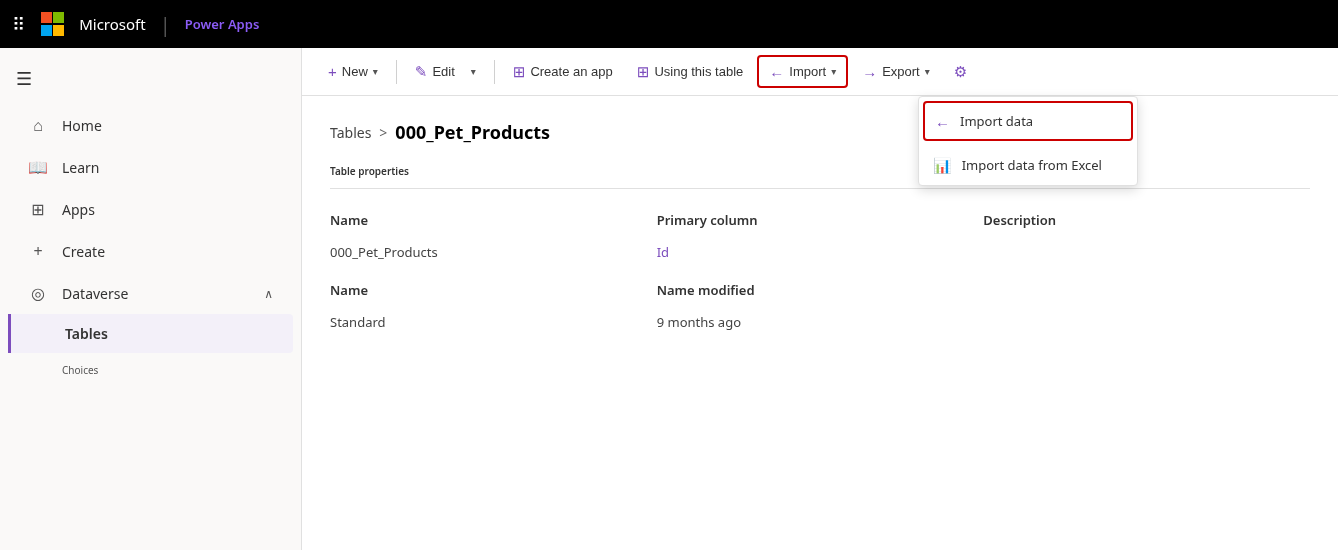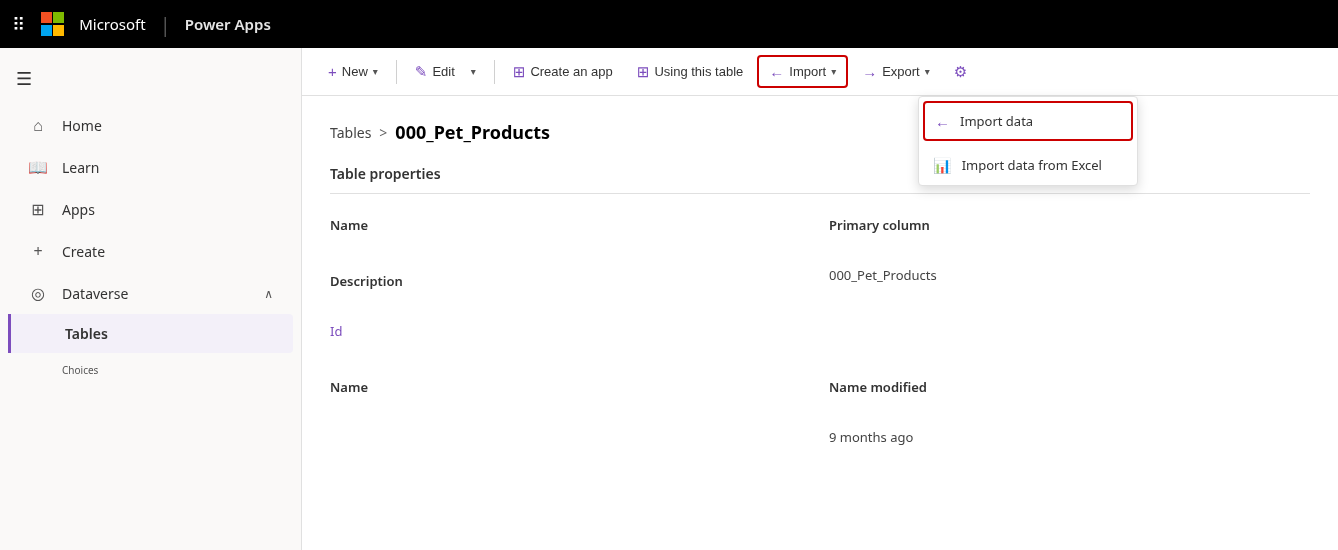--- a/index.html
+++ b/index.html
@@ -23,21 +23,21 @@
       gap: 1px;
       flex-shrink: 0;
     }
     .ms-logo span { display: block; width: 11px; height: 11px; }
     .ms-logo .red { background: #f25022; }
     .ms-logo .green { background: #7fba00; }
     .ms-logo .blue { background: #00a4ef; }
     .ms-logo .yellow { background: #ffb900; }
     .topbar-company { color: #fff; font-size: 15px; font-weight: 400; margin-left: 4px; text-align: center; }
     .topbar-divider { color: #555; font-size: 20px; margin: 0 4px; }
-    .topbar-appname { color: #e5e5e5; font-size: 15px; font-weight: 600; }
+    .topbar-appname { color: #8b5cf6; font-size: 13px; font-weight: 600; }
 
     
     .layout { display: flex; height: calc(550px - 48px); }
 
     
     .sidebar {
       width: 302px;
       background: #faf9f8;
       border-right: 1px solid #e0e0e0;
       display: flex;
@@ -178,31 +178,31 @@
       align-items: center;
       gap: 8px;
       margin-bottom: 20px;
       font-size: 14px;
     }
     .breadcrumb-link { color: #444; cursor: pointer; }
     .breadcrumb-sep { color: #666; font-size: 14px; }
     .breadcrumb-current { font-weight: 700; font-size: 18px; color: #000; }
 
     .table-properties-title {
-      font-size: 14px;
+      font-size: 10px;
       font-weight: 600;
       color: #333;
       padding-bottom: 10px;
       border-bottom: 1px solid #e0e0e0;
       margin-bottom: 12px;
     }
     .props-grid {
       display: grid;
-      grid-template-columns: 1fr 1fr;
-      gap: 18px;
+      grid-template-columns: 1fr 1fr 1fr;
+      gap: 0;
     }
     .prop-header {
       font-size: 13px;
       font-weight: 600;
       color: #333;
       padding: 10px 0;
     }
     .prop-value {
       font-size: 13px;
       color: #444;
@@ -343,18 +343,19 @@
         <div class="prop-header">Description</div>
 
         <div class="prop-value">000_Pet_Products</div>
         <div class="prop-value purple">Id</div>
         <div class="prop-value"></div>
 
         <div class="prop-header">Name</div>
         <div class="prop-header">Name modified</div>
         <div class="prop-header"></div>
 
+        <div class="prop-value">Standard</div>
         <div class="prop-value">9 months ago</div>
         <div class="prop-value"></div>
       </div>
     </div>
   </div>
 </div>
 
 </body></html>

